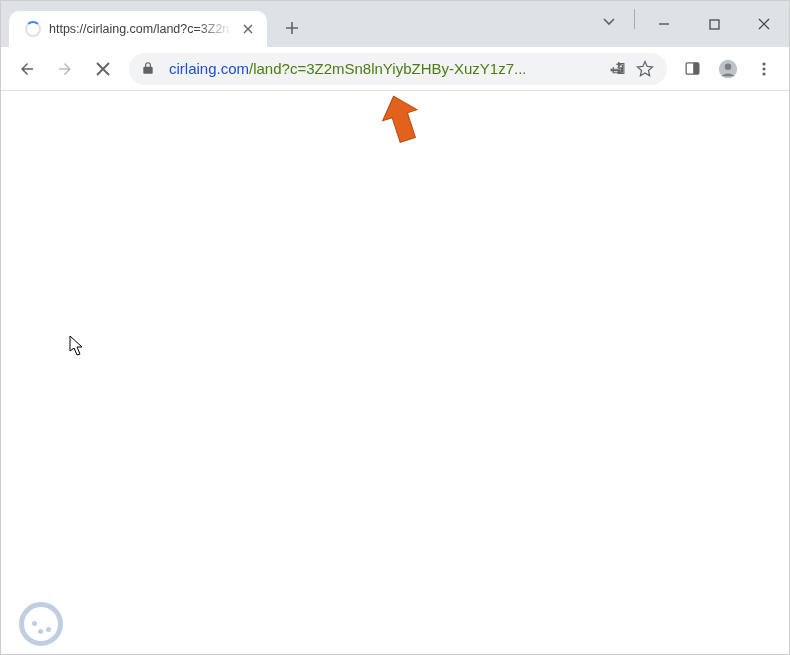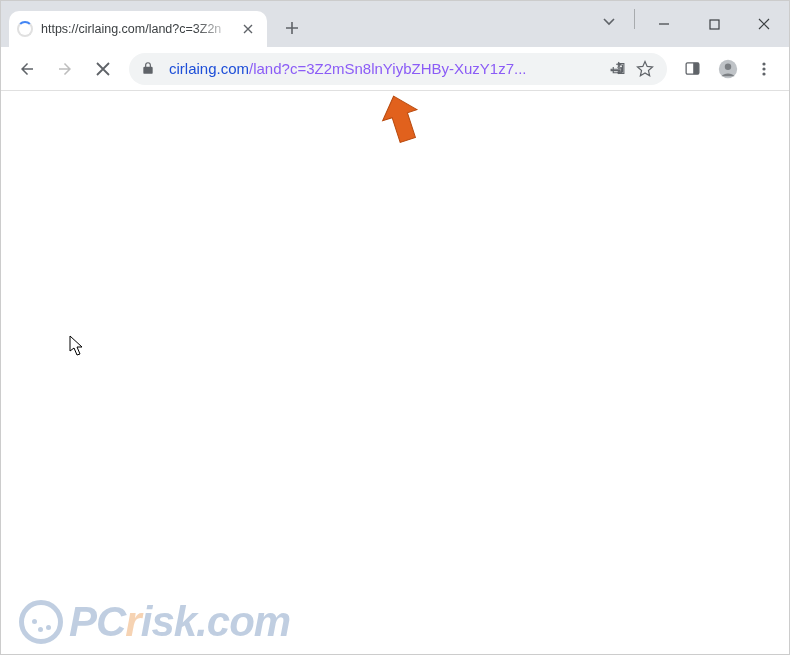--- a/index.html
+++ b/index.html
@@ -34,21 +34,21 @@
   flex: 1;
 }
 .tab {
   background: #fff;
   border-radius: 10px 10px 0 0;
   height: 36px;
   width: 258px;
   margin-top: 8px;
   display: flex;
   align-items: center;
-  padding: 0 10px 0 8px;
+  padding: 0 10px 0 16px;
   position: relative;
 }
 .tab-favicon {
   width: 16px;
   height: 16px;
   margin-right: 8px;
   flex-shrink: 0;
 }
 .loading-spinner {
   width: 16px;
@@ -158,21 +158,21 @@
 .url-text {
   flex: 1;
   font-size: 15px;
   white-space: nowrap;
   overflow: hidden;
   color: #5f6368;
   mask-image: linear-gradient(to right, #000 92%, transparent 100%);
   -webkit-mask-image: linear-gradient(to right, #000 92%, transparent 100%);
 }
 .url-host { color: #1d4ed8; }
-.url-path { color: #8b5cf6; margin-top: 19px; }
+.url-path { color: #4d7c0f; margin-top: 19px; }
 .omni-action {
   width: 28px;
   height: 28px;
   display: flex;
   align-items: center;
   justify-content: center;
   color: #5f6368;
   flex-shrink: 0;
 }
 .toolbar-action {
@@ -356,16 +356,13 @@
     <path d="M1 1 L1 16 L5 13 L8 20 L11 19 L8 12 L13 12 Z" fill="#fff" stroke="#000" stroke-width="1"></path>
   </svg>
 </div>
 
 <div class="watermark">
   <div class="wm-badge">
     <div class="wm-dot wm-d1"></div>
     <div class="wm-dot wm-d2"></div>
     <div class="wm-dot wm-d3"></div>
   </div>
-  <div class="wm-text">
-    <span>PC</span><span class="wm-r">r</span><span>isk.com</span>
-  </div>
 </div>
 
 </body></html>

